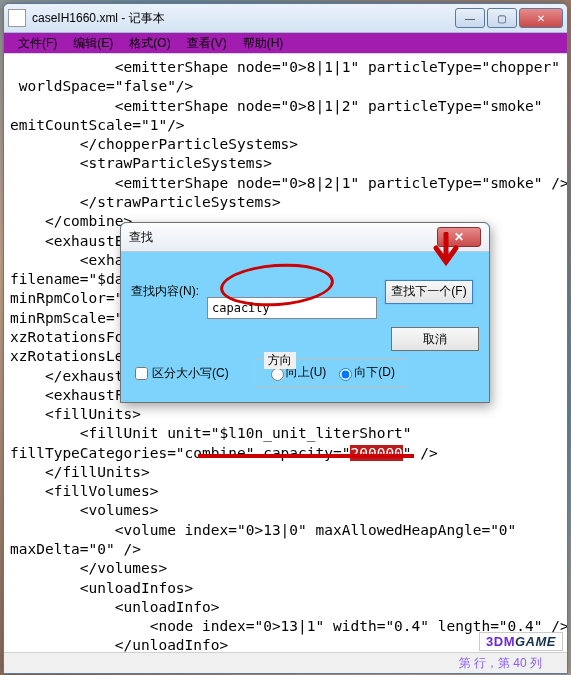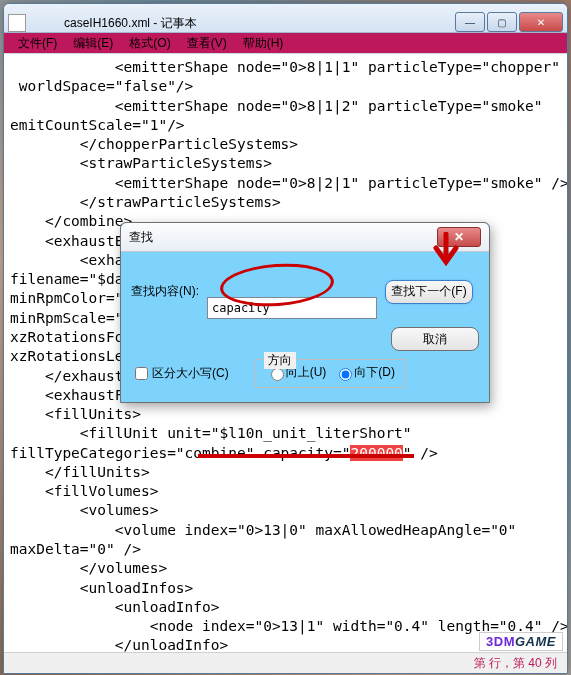--- a/index.html
+++ b/index.html
@@ -23,24 +23,23 @@
   border-radius: 6px 6px 0 0;
   box-shadow: 0 0 8px rgba(0,0,0,0.3);
   display: flex;
   flex-direction: column;
 }
 .titlebar {
   height: 28px;
   background: linear-gradient(#eaf2fb, #d5e3f3);
   border-bottom: 1px solid #a0b8d0;
   display: flex;
-  align-items: flex-end;
+  align-items: center;
   padding: 0 4px;
   border-radius: 6px 6px 0 0;
-  gap: 32px;
 }
 .titlebar-icon {
   width: 16px;
   height: 16px;
   background: #fff;
   border: 1px solid #999;
   margin-right: 6px;
 }
 .titlebar-title {
   font-size: 12px;
@@ -63,21 +62,21 @@
   font-size: 10px;
   color: #2a3a4a;
 }
 .winbtn.close {
   background: linear-gradient(#e88a8a, #c94a4a);
   color: #fff;
   width: 42px;
 }
 .menubar {
   height: 20px;
-  background: #be185d;
+  background: #a21caf;
   border-bottom: 1px solid #d0d8e0;
   display: flex;
   padding: 0 6px;
   font-size: 12px;
   color: #000;
   align-items: center;
 }
 .menuitem {
   padding: 2px 8px;
 }
@@ -87,21 +86,21 @@
   padding: 4px 6px;
   font-family: SimSun, monospace;
   font-size: 14.5px;
   color: #000;
   line-height: 1.33;
   white-space: pre;
   overflow: hidden;
   position: relative;
 }
 .highlight {
-  background: #ef4444;
+  background: #b91c1c;
   color: #fff;
 }
 .annot-circle {
   position: absolute;
   border: 3px solid #c00;
   border-radius: 50%;
   pointer-events: none;
 }
 .annot-underline {
   position: absolute;
@@ -173,21 +172,21 @@
 .find-btn {
   width: 86px;
   height: 22px;
   border: 1px solid #707070;
   background: linear-gradient(#f8f8f8, #e4e4e4);
   font-size: 12px;
   margin-left: 8px;
   display: inline-flex;
   align-items: center;
   justify-content: center;
-  border-radius: 8px;
+  border-radius: 0;
 }
 .find-btn.primary {
   border: 1px solid #3a80c8;
   box-shadow: 0 0 2px #6ab0f0;
 }
 .find-options {
   display: flex;
   align-items: center;
   margin-top: 6px;
 }
@@ -214,25 +213,25 @@
   padding: 0 4px;
   font-size: 12px;
 }
 .find-radio { display: flex; align-items: center; }
 .find-radio input { margin-right: 2px; }
 .statusbar {
   height: 20px;
   border-top: 1px solid #d0d0d0;
   background: #f0f0f0;
   font-size: 12px;
-  color: #be185d;
+  color: #8b5cf6;
   display: flex;
   align-items: center;
   justify-content: flex-end;
-  padding: 0 10px;
+  padding: 0 25px;
 }
 .watermark {
   position: absolute;
   right: 8px;
   bottom: 24px;
   background: rgba(255,255,255,0.6);
   border: 1px solid rgba(0,0,0,0.2);
   padding: 1px 6px;
   font-size: 13px;
   font-weight: bold;

